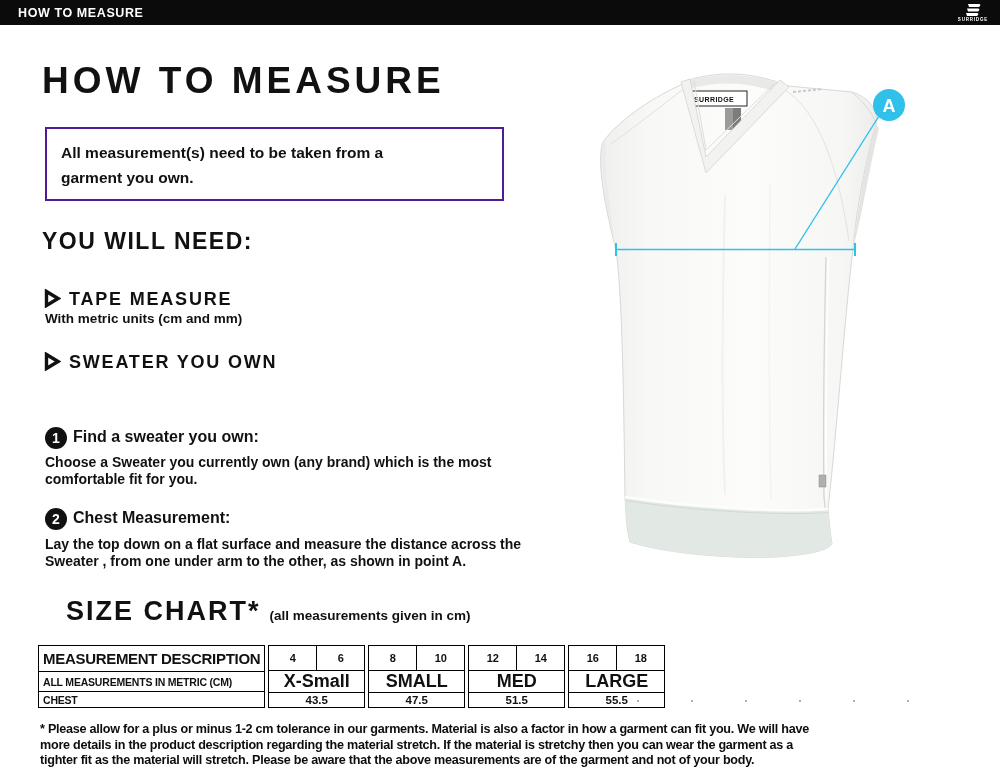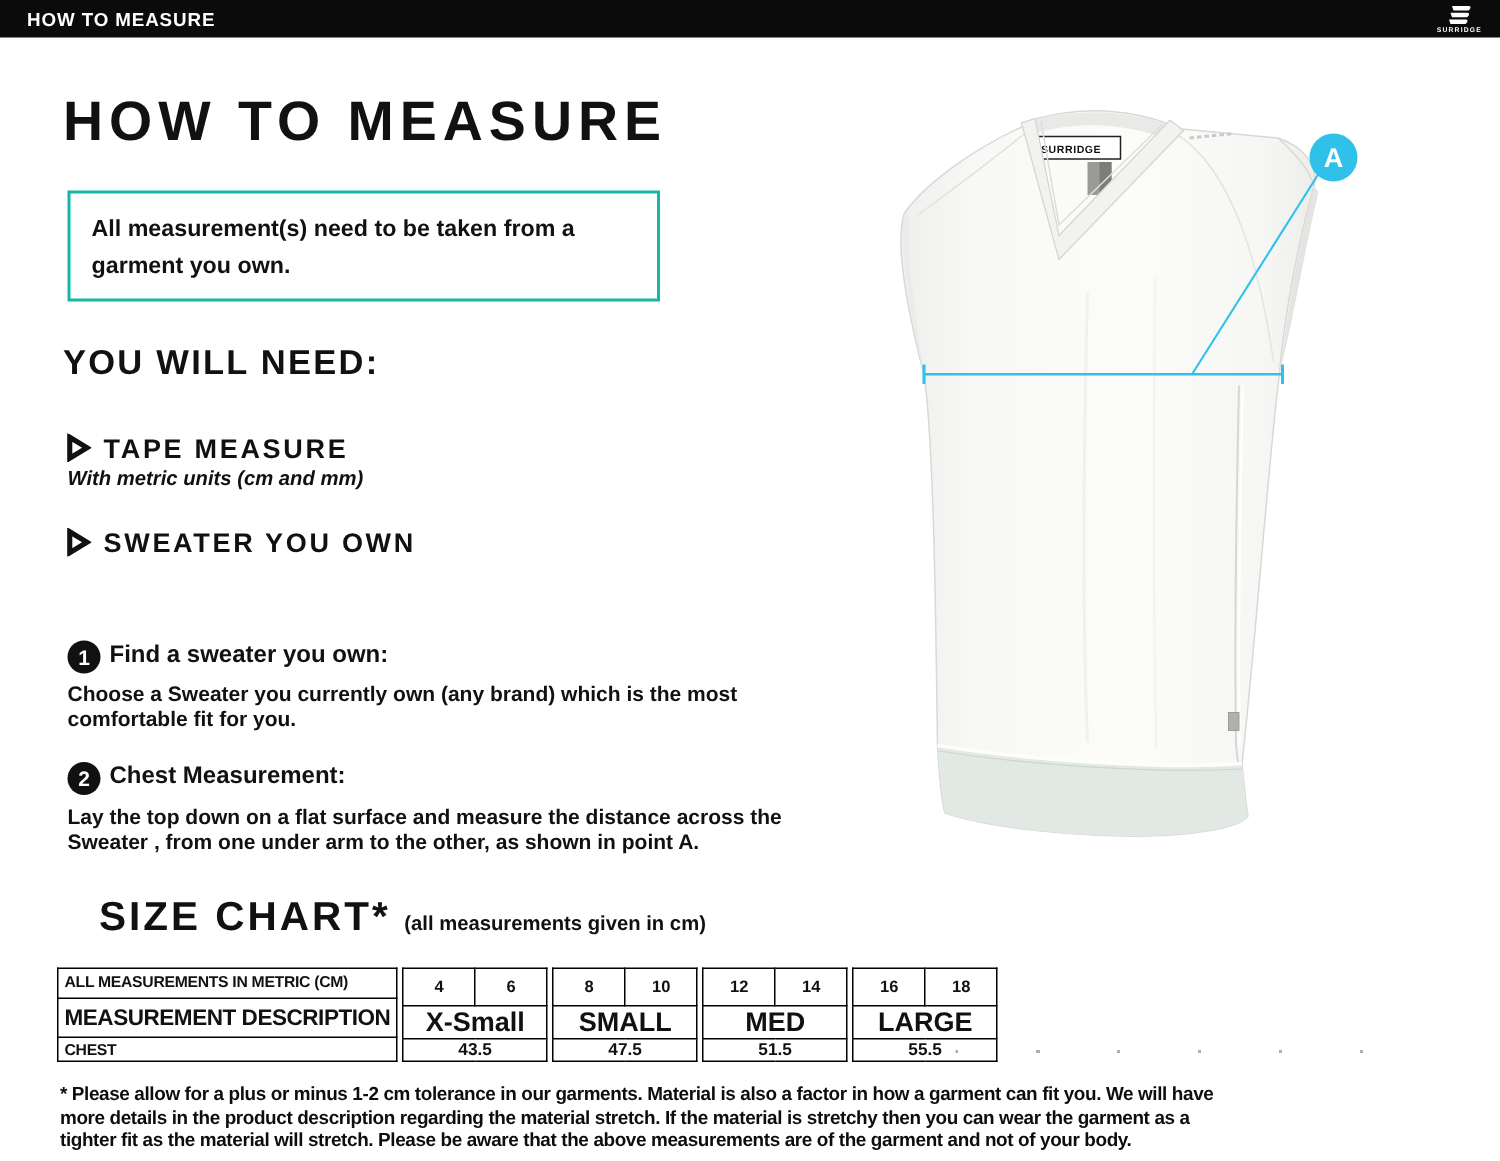--- a/index.html
+++ b/index.html
@@ -9,33 +9,33 @@
 
   
   .topbar { position:absolute; left:0; top:0; width:1000px; height:25px; background:#0b0b0b;
             display:flex; align-items:center; justify-content:space-between; padding:0 12px 0 18px; }
   .topbar-title { color:#fff; font-size:12.5px; font-weight:bold; letter-spacing:.6px; }
   .brand { display:flex; flex-direction:column; align-items:center; line-height:1; }
   .brand-text { color:#fff; font-size:4.5px; font-weight:bold; letter-spacing:.8px; margin-top:1px; }
 
   
   .h1 { position:absolute; left:42px; top:60px; font-size:37px; font-weight:bold; letter-spacing:4px; }
-  .notice-box { position:absolute; left:45px; top:127px; width:395px; height:74px;
-                border:2px solid #14b8a6; padding:11px 14px; }
+  .notice-box { position:absolute; left:45px; top:127px; width:459px; height:74px;
+                border:2px solid #4c1d95; padding:11px 14px; }
   .notice-box p { font-size:15.5px; font-weight:bold; line-height:25px; max-width:386px; }
 
   .ywn-heading { position:absolute; left:42px; top:228px; font-size:23px; font-weight:bold; letter-spacing:1.5px; }
 
   .need-item-label { font-size:18px; font-weight:bold; letter-spacing:1.8px; }
   .need-item-desc  { font-size:13.5px; font-weight:bold; }
   .tri { display:inline-block; }
 
   .item1-icon  { position:absolute; left:44px; top:289px; }
   .item1-label { position:absolute; left:69px; top:289px; }
-  .item1-desc  { position:absolute; left:45px; top:311px;font-style:italic; }
+  .item1-desc  { position:absolute; left:45px; top:311px; }
   .item2-icon  { position:absolute; left:44px; top:352px; }
   .item2-label { position:absolute; left:69px; top:352px; }
   .item2-desc  { position:absolute; left:45px; top:374px; }
 
   .step-badge { position:absolute; width:22px; height:22px; border-radius:50%; background:#111;
                 color:#fff; font-size:14px; font-weight:bold; display:flex; align-items:center; justify-content:center; }
   .step-title { position:absolute; font-size:16px; font-weight:bold; }
   .step-desc  { position:absolute; font-size:14px; font-weight:bold; line-height:16.5px; width:478px; }
   .s1-badge { left:45px; top:427px; }  .s1-title { left:73px; top:428px; }  .s1-desc { left:45px; top:454px; }
   .s2-badge { left:45px; top:508px; }  .s2-title { left:73px; top:509px; }  .s2-desc { left:45px; top:536px; }
@@ -114,24 +114,24 @@
 
   <div class="sc-heading-row">
     <span class="sc-heading">SIZE CHART*</span>
     <span class="sc-sub">(all measurements given in cm)</span>
   </div>
 
   <div class="sizetable">
     <table class="lbl-col">
       <tbody>
           <tr>
+            <td class="r1 cell-hdr">MEASUREMENT DESCRIPTION</td>
+          </tr>
+      <tr>
             <td class="r2 cell-small">ALL MEASUREMENTS IN METRIC (CM)</td>
-          </tr>
-      <tr>
-            <td class="r1 cell-hdr">MEASUREMENT DESCRIPTION</td>
           </tr>
       <tr>
             <td class="r3 cell-small">CHEST</td>
           </tr>
     </tbody>
       </table>
 
     <table class="grp-col">
       <tbody>
           <tr>

